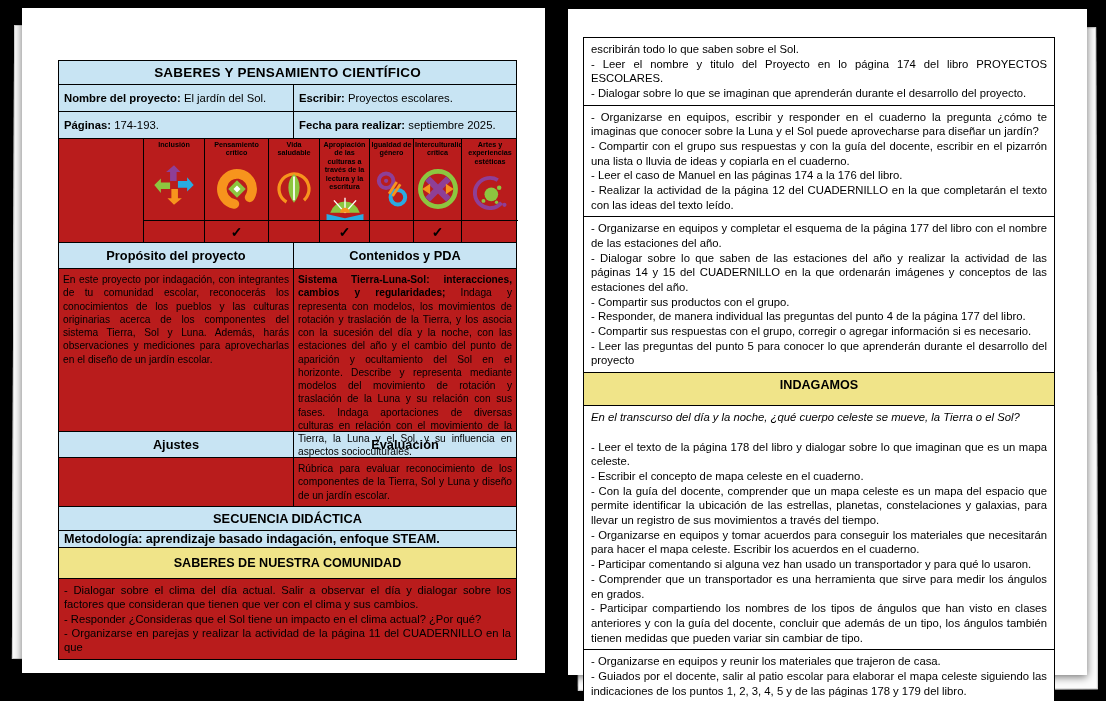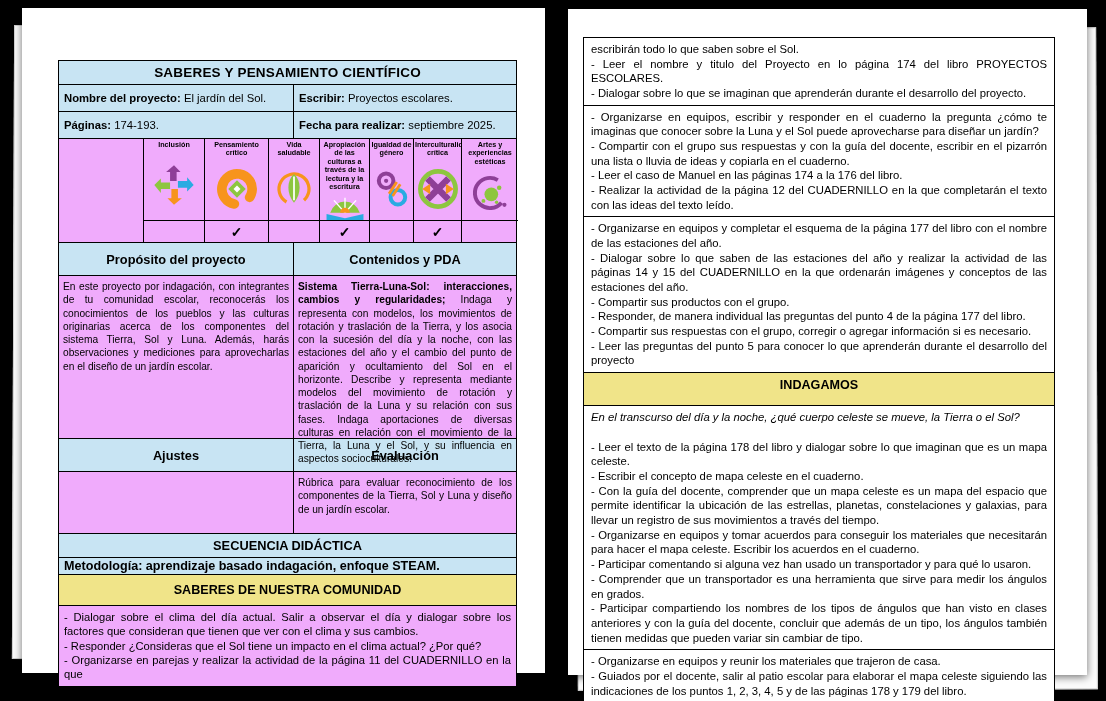--- a/index.html
+++ b/index.html
@@ -8,21 +8,21 @@
 
   .sheet-back { position:absolute; background:#fbfbfb; border:1px solid #cfcfcf; }
   .sheet-back.sb-left  { left:13px; top:26px; width:524px; height:634px; transform:rotate(0.2deg); }
   .sheet-back.sb-right { left:577px; top:28px; width:520px; height:662px; transform:rotate(-0.15deg); }
 
   .page { position:absolute; background:#fff; box-shadow:0 2px 8px rgba(0,0,0,.55); }
   .page-left  { left:22px; top:8px;  width:523px; height:665px; }
   .page-right { left:568px; top:9px; width:519px; height:666px; }
 
   
-  .ltable { position:absolute; left:36px; top:52px; width:459px; border:1.6px solid #000; background:#f0abfc; }
+  .ltable { position:absolute; left:36px; top:52px; width:459px; border:1.6px solid #000; background:#b91c1c; }
   .blue   { background:#c8e4f3; }
   .yellow { background:#f0e489; }
   .b      { font-weight:bold; }
 
   .row { border-top:1.4px solid #000; }
   .row:first-child { border-top:0; }
 
   .t-title { height:23px; display:flex; align-items:center; justify-content:center;
              font-weight:bold; font-size:13.5px; letter-spacing:.2px; }
 
@@ -35,26 +35,26 @@
           grid-template-rows:81px 22px; }
   .ejes-label { grid-column:1; grid-row:1 / span 2; display:flex; align-items:center; justify-content:center;
                 text-align:center; font-weight:bold; font-size:9.6px; padding:2px; line-height:1.25; }
   .eje  { border-left:1.4px solid #000; display:flex; flex-direction:column; grid-row:1; overflow:hidden; }
   .eje-name { text-align:center; font-weight:bold; font-size:7.2px; line-height:1.18; padding:2px 1px 0; }
   .eje-icon { flex:1; display:flex; align-items:center; justify-content:center; padding:1px; }
   .chk  { grid-row:2; border-left:1.4px solid #000; border-top:1.4px solid #000;
           display:flex; align-items:center; justify-content:center; font-size:14px; font-weight:bold; }
 
   .hdr2 { display:grid; grid-template-columns:234px 1fr; }
-  .hdr2 .hcell { height:32px; display:flex; align-items:center; justify-content:center;
+  .hdr2 .hcell { height:25px; display:flex; align-items:center; justify-content:center;
                  font-weight:bold; font-size:12.8px; }
   .body2 { display:grid; grid-template-columns:234px 1fr; }
   .body2 .bcell { padding:4px 4px; font-size:10.2px; line-height:1.3; text-align:justify; }
   .body2.pc { height:163px; }
-  .body2.ev { height:62px; }
+  .body2.ev { height:49px; }
 
   .t-sec { height:24px; display:flex; align-items:center; justify-content:center;
            font-weight:bold; font-size:12.8px; }
   .t-met { height:17px; display:flex; align-items:center; padding:0 5px;
            font-weight:bold; font-size:12.6px; }
   .t-sab { height:31px; display:flex; align-items:center; justify-content:center;
            font-weight:bold; font-size:12.6px; }
   .t-sabbody { padding:4px 5px; font-size:11.2px; line-height:1.28; text-align:justify; }
   .t-sabbody p { margin:0; }
 

